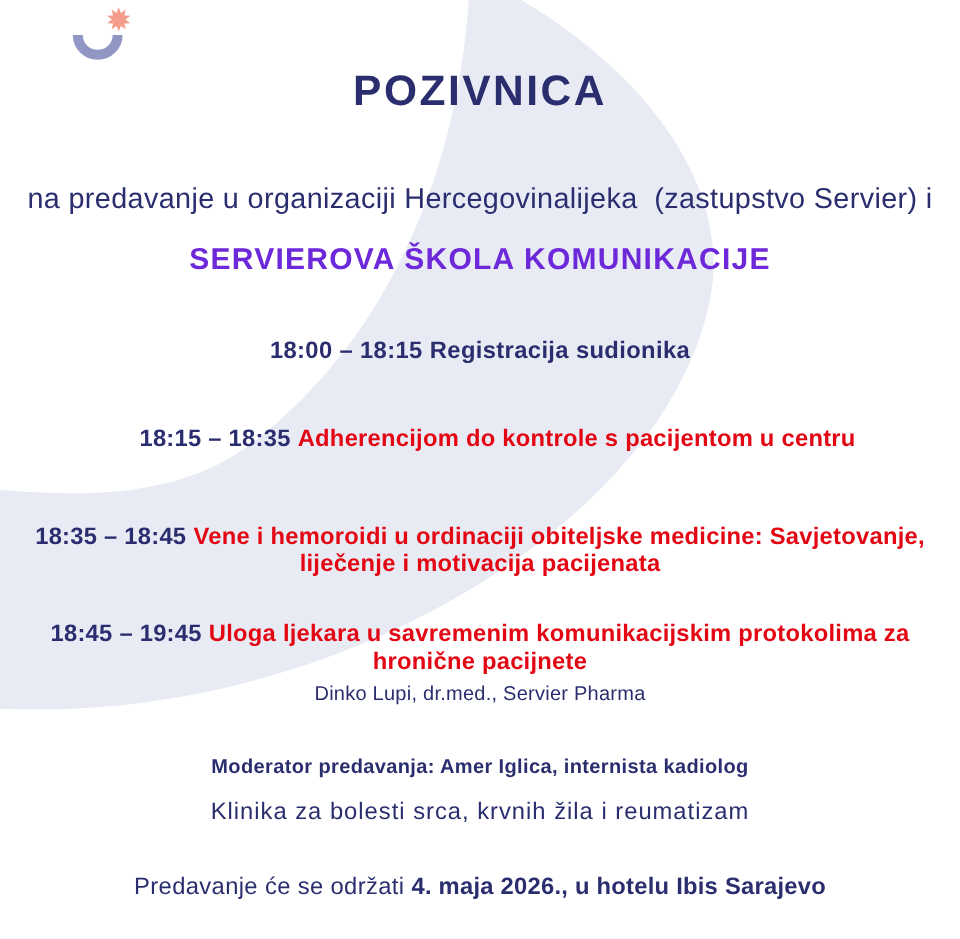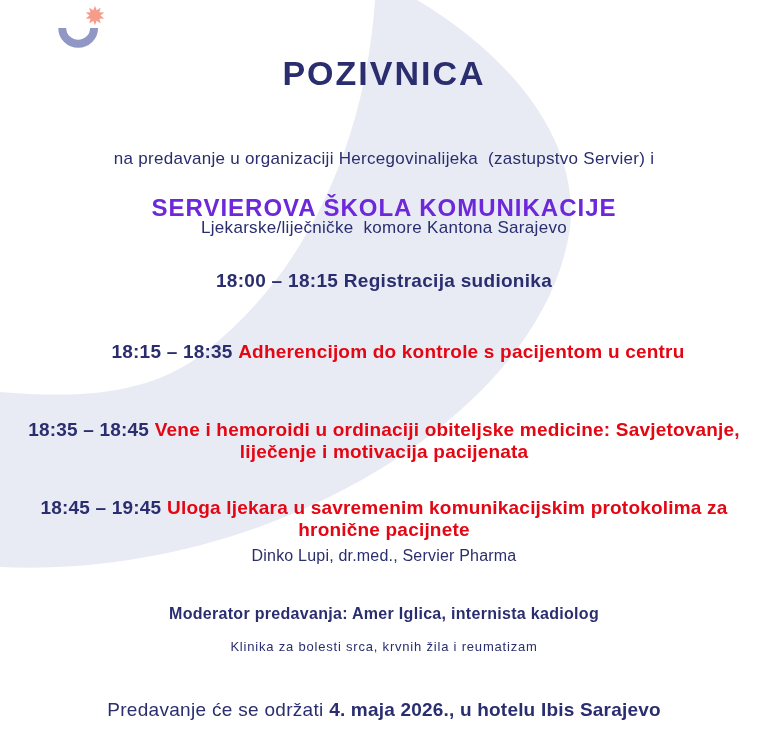--- a/index.html
+++ b/index.html
@@ -20,21 +20,21 @@
   .page-title {
     top: 52px;
     font-size: 34px;
     font-weight: bold;
     letter-spacing: 2px;
     line-height: 42px;
     margin: 0;
   }
   .intro {
     top: 101px;
-    font-size: 17px;
+    font-size: 23px;
     line-height: 23px;
     letter-spacing: 0.3px;
     white-space: pre-wrap;
   }
   .school-heading {
     top: 194px;
     font-size: 24px;
     font-weight: bold;
     letter-spacing: 1px;
     color: #6d28d9;
@@ -64,21 +64,21 @@
     letter-spacing: 0.2px;
   }
   .moderator {
     top: 605px;
     font-size: 16px;
     font-weight: bold;
     letter-spacing: 0.3px;
   }
   .clinic {
     top: 639px;
-    font-size: 13px;
+    font-size: 19px;
     letter-spacing: 0.8px;
   }
   .footer {
     top: 699px;
     font-size: 19px;
     letter-spacing: 0.3px;
   }
   .footer b { letter-spacing: 0.2px; margin-top: 35px; }
 </style>
 </head>
@@ -99,21 +99,20 @@
 
   <svg class="logo-svg" viewBox="0 0 130 70" aria-hidden="true">
     <path d="M 50 27 A 18 18 0 0 0 86 27" fill="none" stroke="#9197C5" stroke-width="9"></path>
     <polygon fill="#F59C8B" points="87,2 88.92,7.10 93.47,4.10 92.02,9.36 97.46,9.60 93.2,13 97.46,16.40 92.02,16.64 93.47,21.90 88.92,18.90 87,24 85.08,18.90 80.53,21.90 81.98,16.64 76.54,16.40 80.8,13 76.54,9.60 81.98,9.36 80.53,4.10 85.08,7.10"></polygon>
   </svg>
 
   <h1 class="abs page-title">POZIVNICA</h1>
 
   <div class="abs intro">
     <div>na predavanje u organizaciji Hercegovinalijeka  (zastupstvo Servier) i</div>
-    <div>Ljekarske/liječničke  komore Kantona Sarajevo</div>
   </div>
 
   <h2 class="abs school-heading">SERVIEROVA ŠKOLA KOMUNIKACIJE</h2>
 
   <div class="abs registration">
     <span class="talk-time">18:00 – 18:15</span><span>Registracija sudionika</span>
   </div>
 
   <div class="abs talk-1">
     <div class="talk-title">

